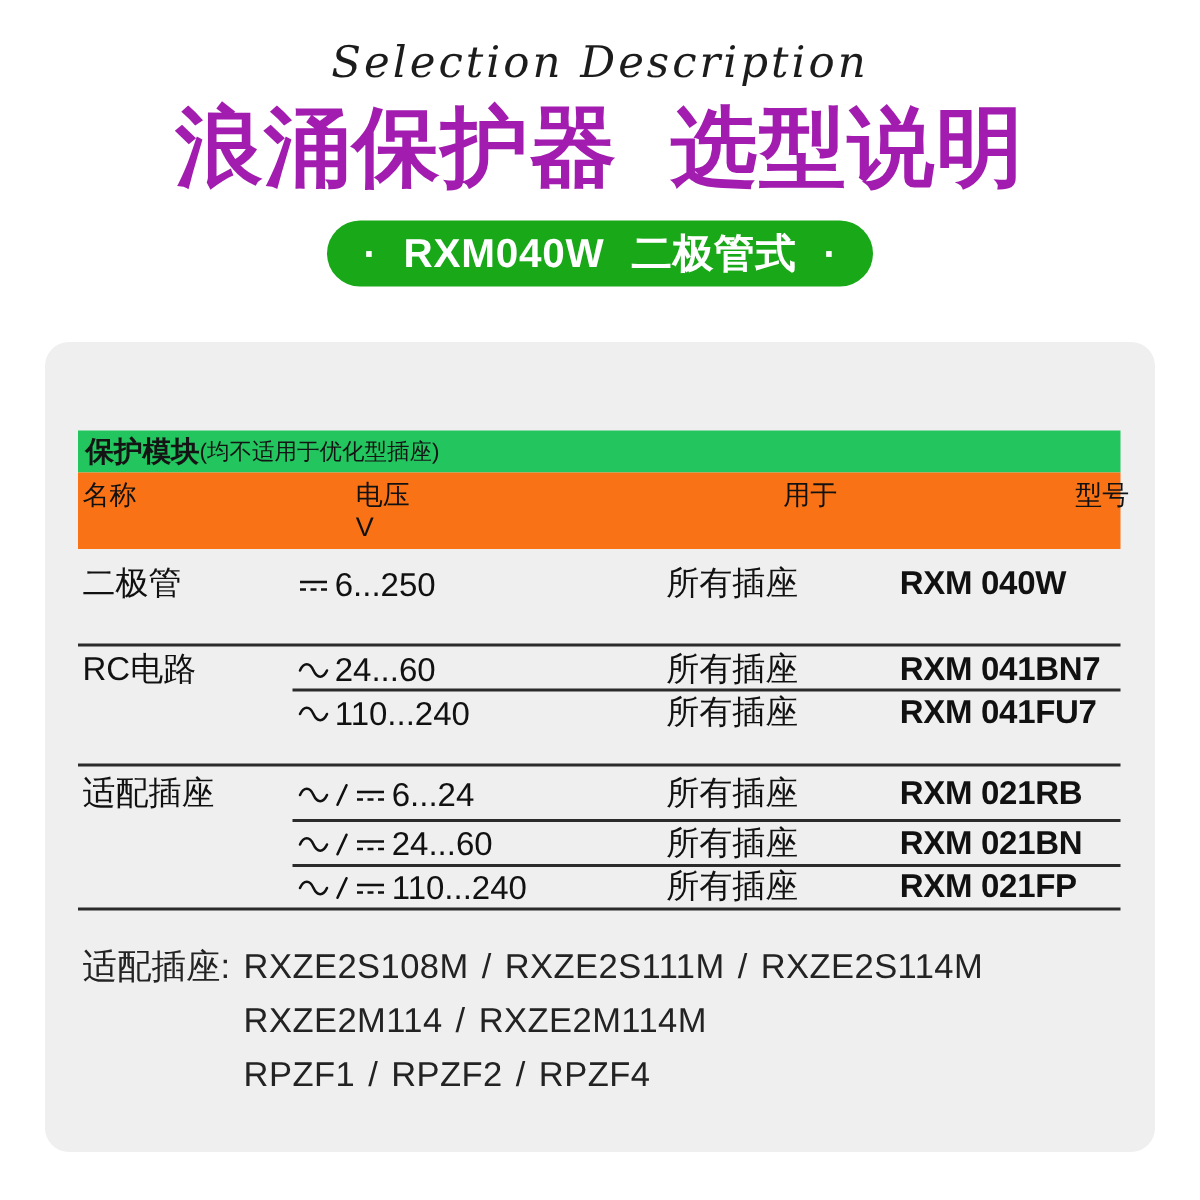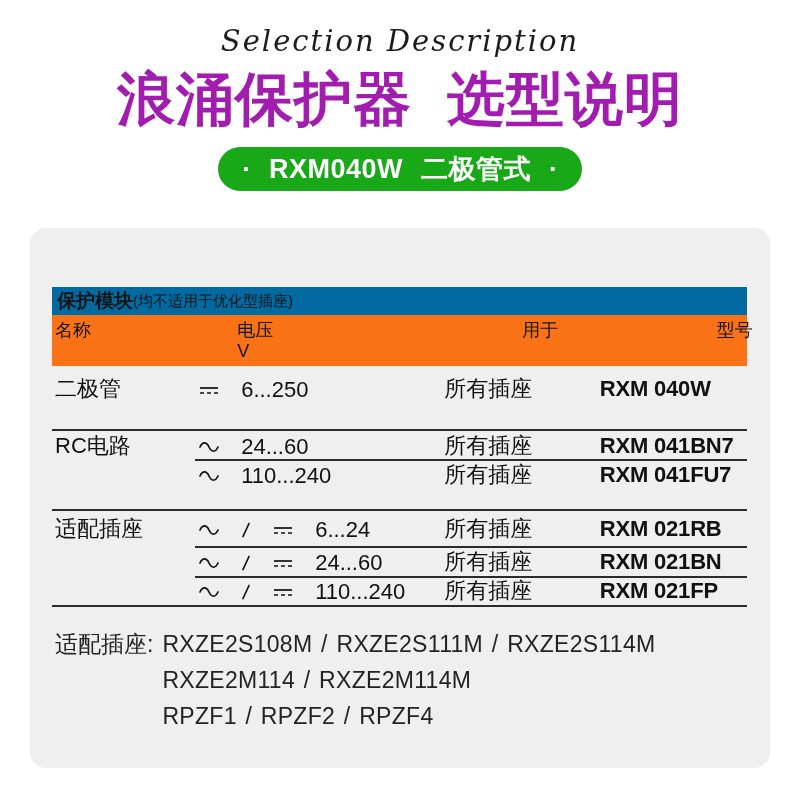--- a/index.html
+++ b/index.html
@@ -62,21 +62,21 @@
   .r2 { padding: 4px 0 1px; }
   .r3 { padding: 5px 0 22px; }
   .r4 { padding: 7px 0 5px; }
   .r5 { padding: 5px 0 2px; }
   .r6 { padding: 4px 0 2px; }
   .table-end { border-top: 2px solid #2b2b2b; height: 0; }
 
   .model { font-weight: 700; letter-spacing: -0.2px; }
 
   
-  .vcell { display: flex; align-items: center; gap: 21px; }
+  .vcell { display: flex; align-items: center; gap: 3px; }
   .sym { display: none; flex: 0 0 auto; }
   .vcell[data-symbol="dc"] .dc-icon { display: inline-block; }
   .vcell[data-symbol="ac"] .ac-icon { display: inline-block; }
   .vcell[data-symbol="acdc"] .ac-icon,
   .vcell[data-symbol="acdc"] .slash-icon,
   .vcell[data-symbol="acdc"] .dc-icon { display: inline-block; }
   .vnum { padding-top: 1px; }
 
   
   .compat {
@@ -101,21 +101,21 @@
       <span class="dot">·</span>
       <span class="badge-text">RXM040W 二极管式</span>
       <span class="dot">·</span>
     </div>
   </div>
 
   <div class="card" style="background: rgb(239, 239, 239);">
 
     <div class="table">
 
-      <div class="table-titlebar" style="background: #0369a1;">
+      <div class="table-titlebar" style="background: #22c55e;">
         <span class="t1">保护模块</span>
         <span class="t2">(均不适用于优化型插座)</span>
       </div>
 
       <div class="grid head-band" style="background: #f97316; gap: 39px;">
         <div class="cell">名称</div>
         <div class="cell">
           <span>电压</span>
           <span class="unit">V</span>
         </div>

